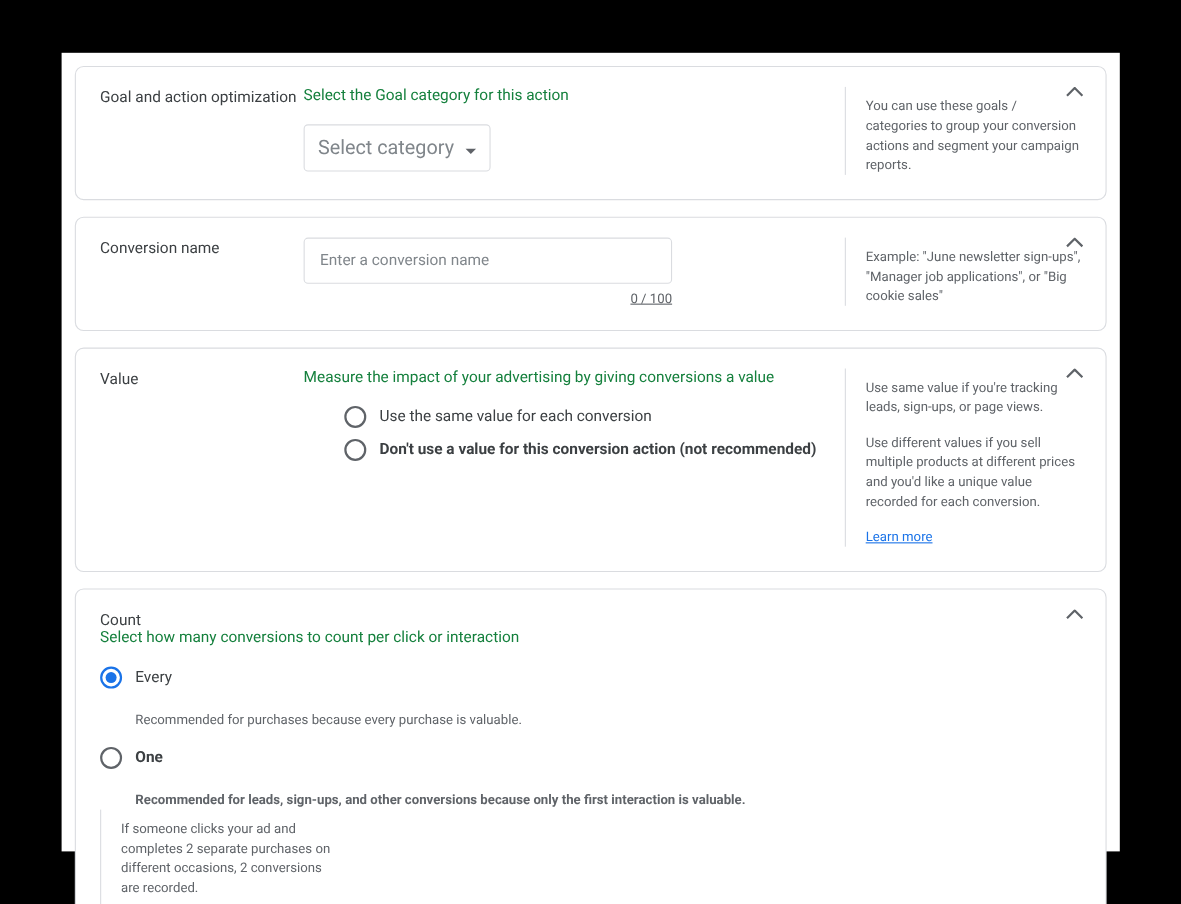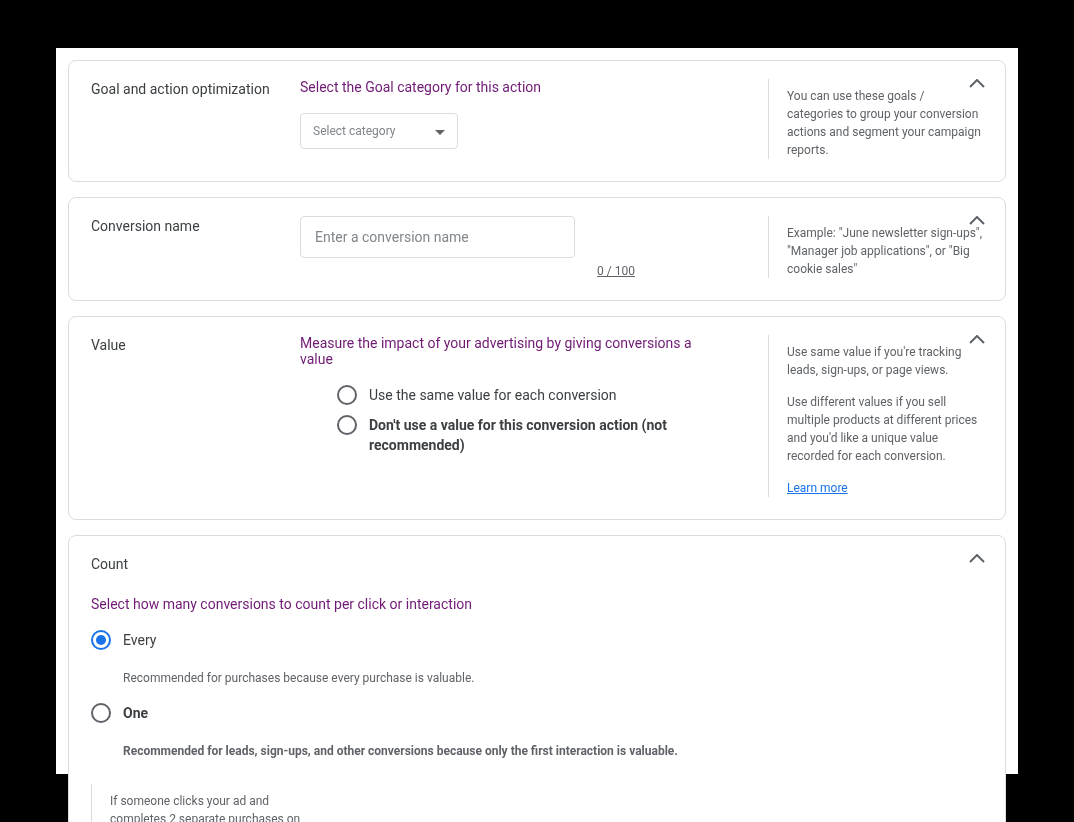--- a/index.html
+++ b/index.html
@@ -19,21 +19,20 @@
       height: 100%;
     }
     .card {
       border: 1px solid #dadce0;
       border-radius: 8px;
       margin-bottom: 15px;
       padding: 18px 22px 22px 22px;
       display: flex;
       background: #fff;
       position: relative;
-      gap: 24px;
     }
     .card:last-child { margin-bottom: 0; flex-direction: column; }
     .label-col {
       width: 185px;
       flex-shrink: 0;
       font-size: 14px;
       color: #3c4043;
       padding-top: 2px;
     }
     .main-col {
@@ -60,40 +59,40 @@
     }
     .chevron {
       position: absolute;
       top: 18px;
       right: 20px;
       cursor: pointer;
       color: #5f6368;
     }
     .chevron svg { display: block; }
     .subtitle {
-      color: #701a75;
+      color: #15803d;
       font-size: 14px;
       margin-bottom: 18px;
     }
     .select {
       display: inline-flex;
       align-items: center;
       border: 1px solid #dadce0;
       border-radius: 4px;
       padding: 10px 12px;
       min-width: 158px;
       cursor: pointer;
       color: #80868b;
-      font-size: 12px;
+      font-size: 18px;
       justify-content: space-between;
     }
     .select .sel-text { flex: 1; }
     .select .drop-icon { color: #5f6368; margin-left: 10px; }
     .text-input {
-      width: 275px;
+      width: 335px;
       border: 1px solid #dadce0;
       border-radius: 4px;
       padding: 12px 14px;
       font-size: 14px;
       color: #3c4043;
       outline: none;
       font-family: inherit;
     }
     .text-input::placeholder { color: #80868b; }
     .char-count {

